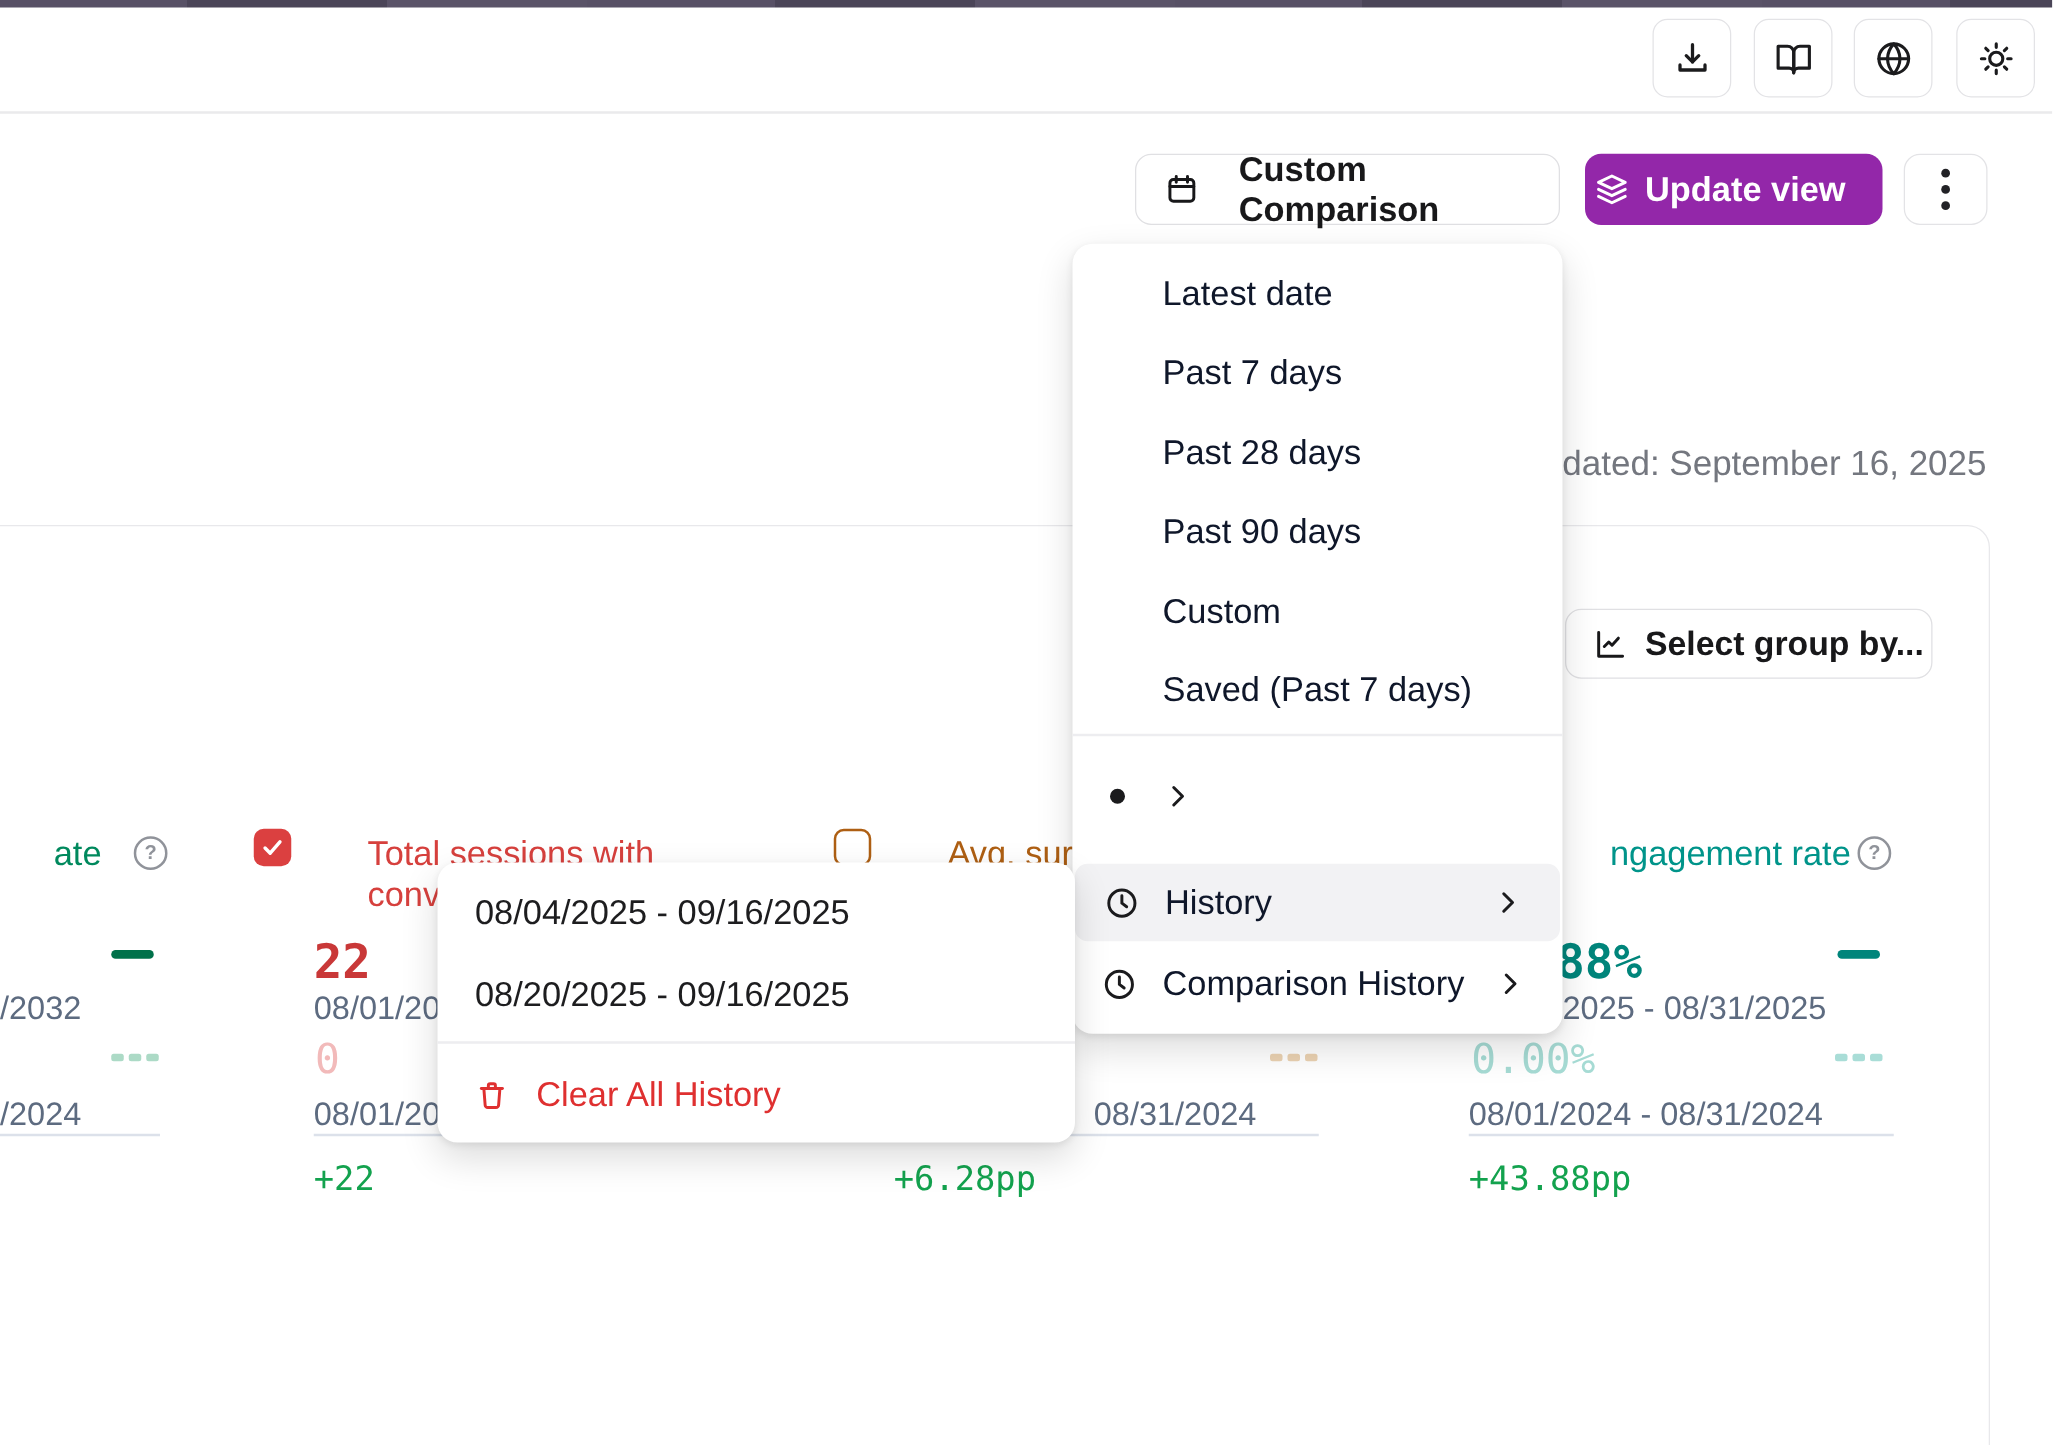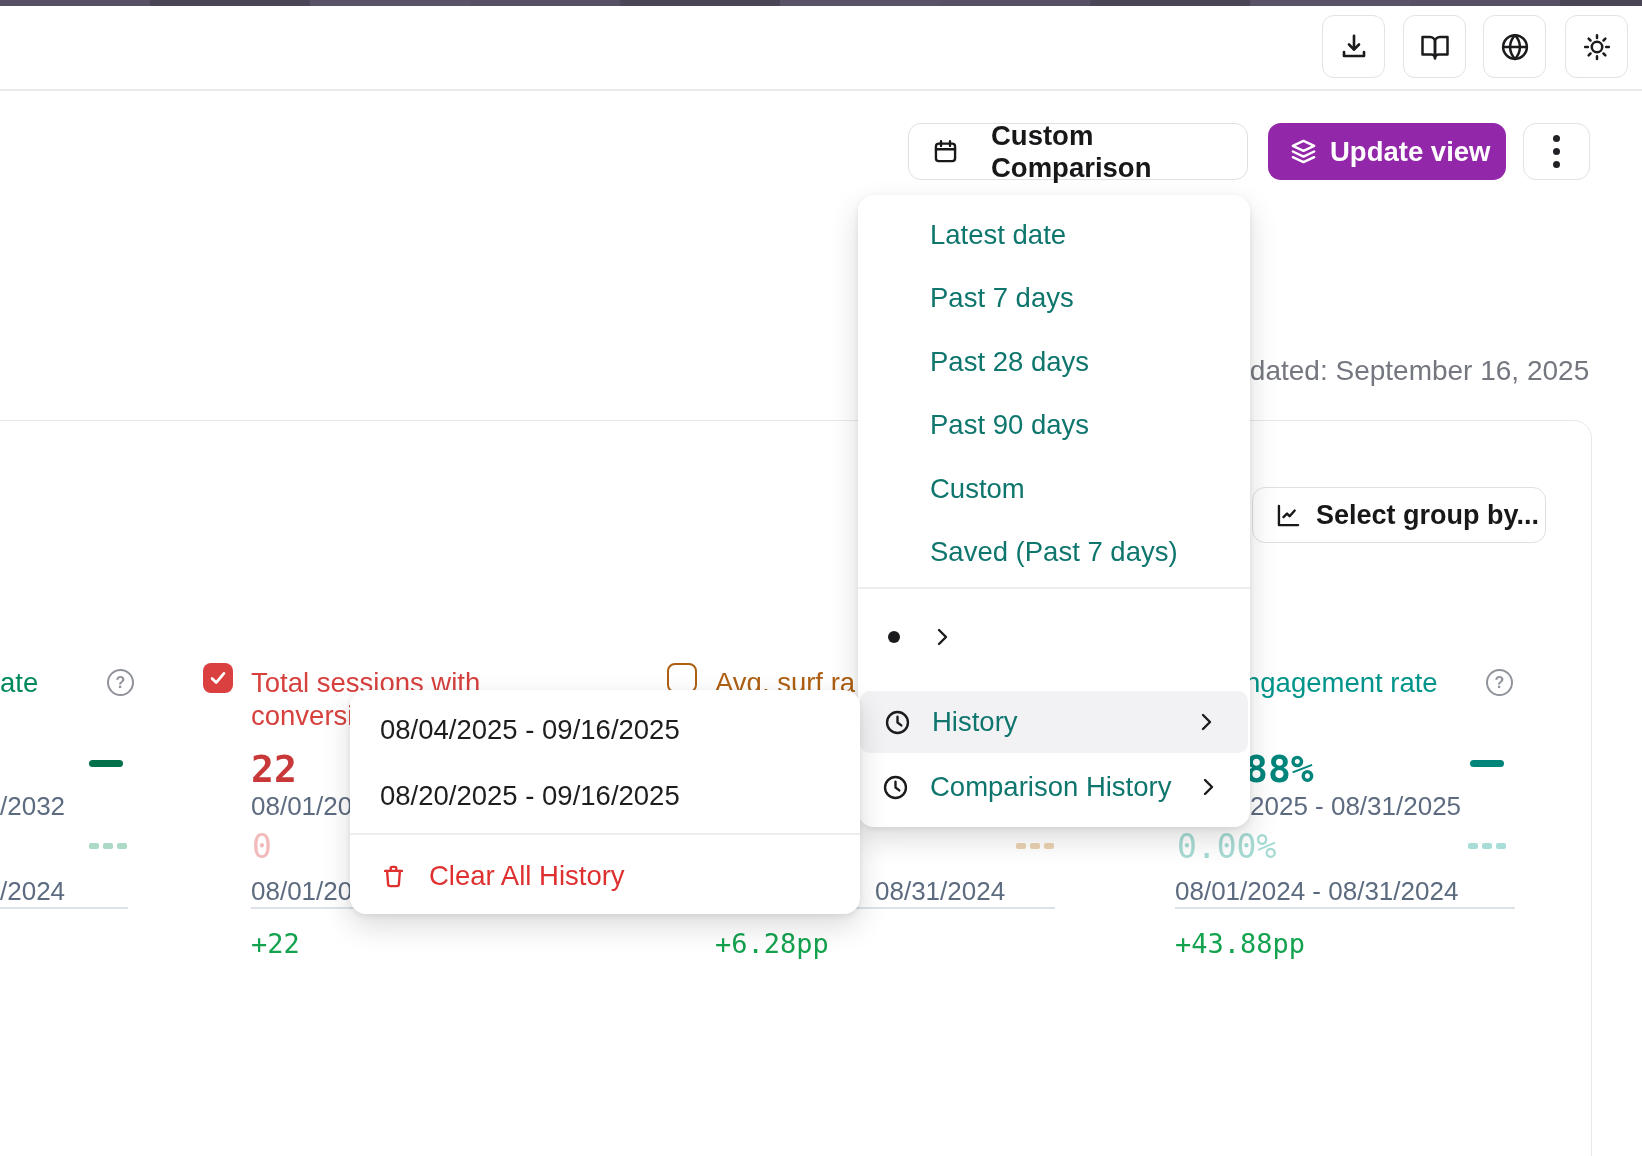--- a/index.html
+++ b/index.html
@@ -16,57 +16,57 @@
   .iconbtn{top:15px;width:63px;height:63px;border:1.5px solid #e3e3e6;border-radius:12px;
     background:#fff;display:flex;align-items:center;justify-content:center;color:#1b1b1d;box-sizing:border-box;}
   .iconbtn svg{width:30px;height:30px;}
   .ib1{left:1322px;} .ib2{left:1403px;} .ib3{left:1483px;} .ib4{left:1565px;}
 
   
   .btn{box-sizing:border-box;display:flex;align-items:center;border-radius:13px;font-weight:bold;}
   .btn-comparison{left:908px;top:123px;width:340px;height:57px;border:1.5px solid #e0e0e3;background:#fff;
     font-size:27.5px;color:#18181a;padding-left:23px;gap:32px;}
   .btn-update{left:1268px;top:123px;width:238px;height:57px;background:#9327A9;color:#fff;
-    font-size:27.5px;padding-left:22px;gap:13px;border:none;}
+    font-size:27.5px;padding-left:8px;gap:13px;border:none;}
   .btn-kebab{left:1523px;top:123px;width:67px;height:57px;border:1.5px solid #e3e3e6;background:#fff;
     justify-content:center;}
   .kebab-dots{display:flex;flex-direction:column;gap:6px;}
   .kebab-dots i{width:7px;height:7px;border-radius:50%;background:#222226;}
 
   .last-updated{left:1158px;top:355px;font-size:28px;color:#74777f;white-space:nowrap;z-index:3;}
 
   
   .card{left:-40px;top:420px;width:1632px;height:770px;background:#fff;border:1.5px solid #e8e8eb;
     border-radius:18px;box-sizing:border-box;z-index:1;}
   .btn-groupby{left:1252px;top:487px;width:294px;height:56px;border:1.5px solid #e0e0e3;background:#fff;
     font-size:27px;color:#18181a;padding-left:22px;gap:14px;z-index:2;}
 
   
   .metrics{left:0;top:0;width:1642px;height:1156px;z-index:2;pointer-events:none;}
   .metrics .abs{pointer-events:auto;}
-  .mtitle{font-size:27.5px;line-height:33px;}
+  .mtitle{font-size:27.5px;line-height:33px;padding-left:43px;}
   .mdate{font-size:26px;color:#5d6b80;white-space:nowrap;}
   .mval{font-family:"DejaVu Sans Mono",monospace;font-weight:bold;font-size:38px;line-height:1;}
   .mval2{font-family:"DejaVu Sans Mono",monospace;font-size:33px;line-height:1;}
   .mdelta{font-family:"DejaVu Sans Mono",monospace;font-weight:400;font-size:27px;color:#13A24E;white-space:nowrap;}
   .mdivider{height:2px;background:#dce1ea;width:340px;}
   .soliddash{width:34px;height:7px;border-radius:3.5px;}
   .dashes{display:flex;gap:4px;}
   .dashes i{width:10px;height:6px;border-radius:2px;display:block;}
   .checkbox{width:30px;height:30px;border-radius:8px;box-sizing:border-box;display:flex;align-items:center;justify-content:center;}
   .cb-checked{background:#DB4040;}
   .cb-unchecked{background:#fff;border:2.5px solid #AE5F13;}
   .helpicon{width:27px;height:27px;border-radius:50%;border:2px solid #90939a;box-sizing:border-box;
     color:#90939a;font-size:16px;font-weight:bold;display:flex;align-items:center;justify-content:center;}
 
   
   .menu{left:858px;top:195px;width:392px;height:632px;background:#fff;border-radius:16px;
     box-shadow:0 12px 30px rgba(0,0,0,.14),0 2px 6px rgba(0,0,0,.08);z-index:20;}
   .menu-item{position:absolute;left:0;width:100%;height:63.5px;display:flex;align-items:center;
-    padding:0 30px 0 24px;box-sizing:border-box;font-size:27.5px;color:#0f766e;}
+    padding:0 30px 0 24px;box-sizing:border-box;font-size:27.5px;color:#0f172a;}
   .menu-item .slot{width:48px;display:flex;align-items:center;color:#1b1b1d;}
   .menu-item .lbl{flex:1;}
   .menu-item .chev{width:24px;height:24px;color:#1b1b1d;}
   .menu-div{position:absolute;left:0;top:392px;width:100%;height:2px;background:#ededf0;}
   .mi0{top:8px;} .mi1{top:71.5px;} .mi2{top:135px;} .mi3{top:198.5px;} .mi4{top:262px;} .mi5{top:325.5px;}
   .mi-comparison{top:411px;height:62px;}
   .mi-history{top:496px;height:62px;background:#f2f2f4;border-radius:10px;left:2px;width:388px;}
   .mi-comp-history{top:561px;height:62px;}
   .bullet{width:12px;height:12px;border-radius:50%;background:#1b1b1d;margin-left:6px;}
   .slot svg{width:27px;height:27px;}

